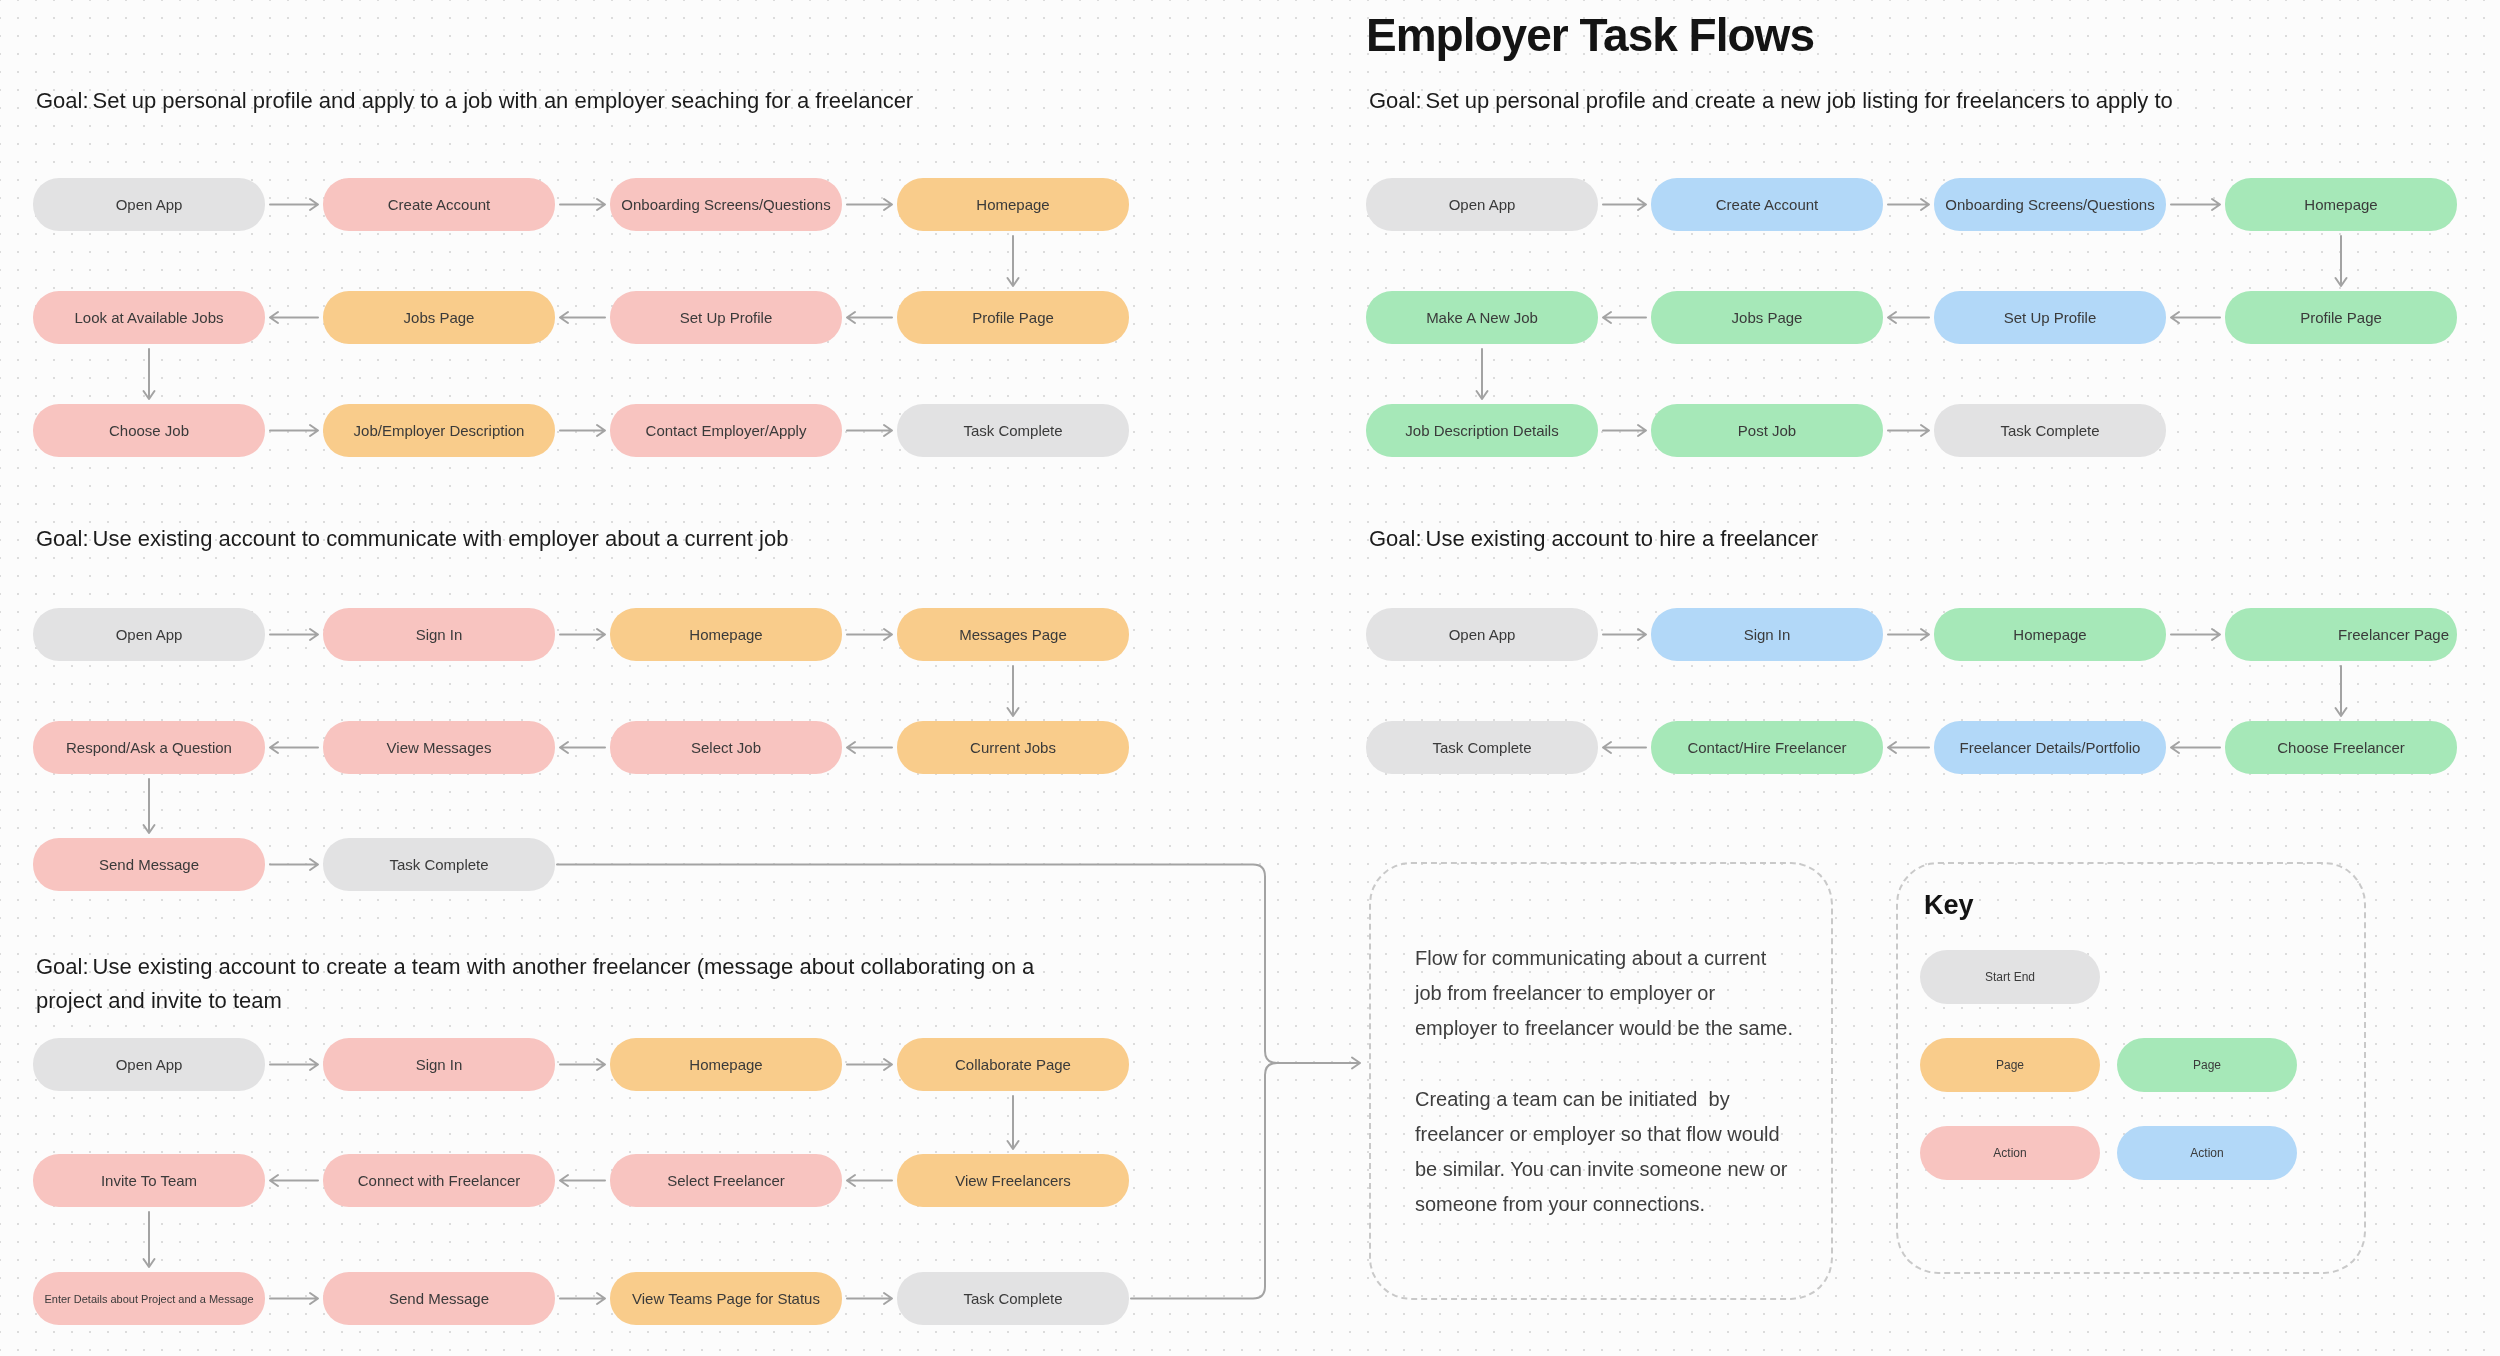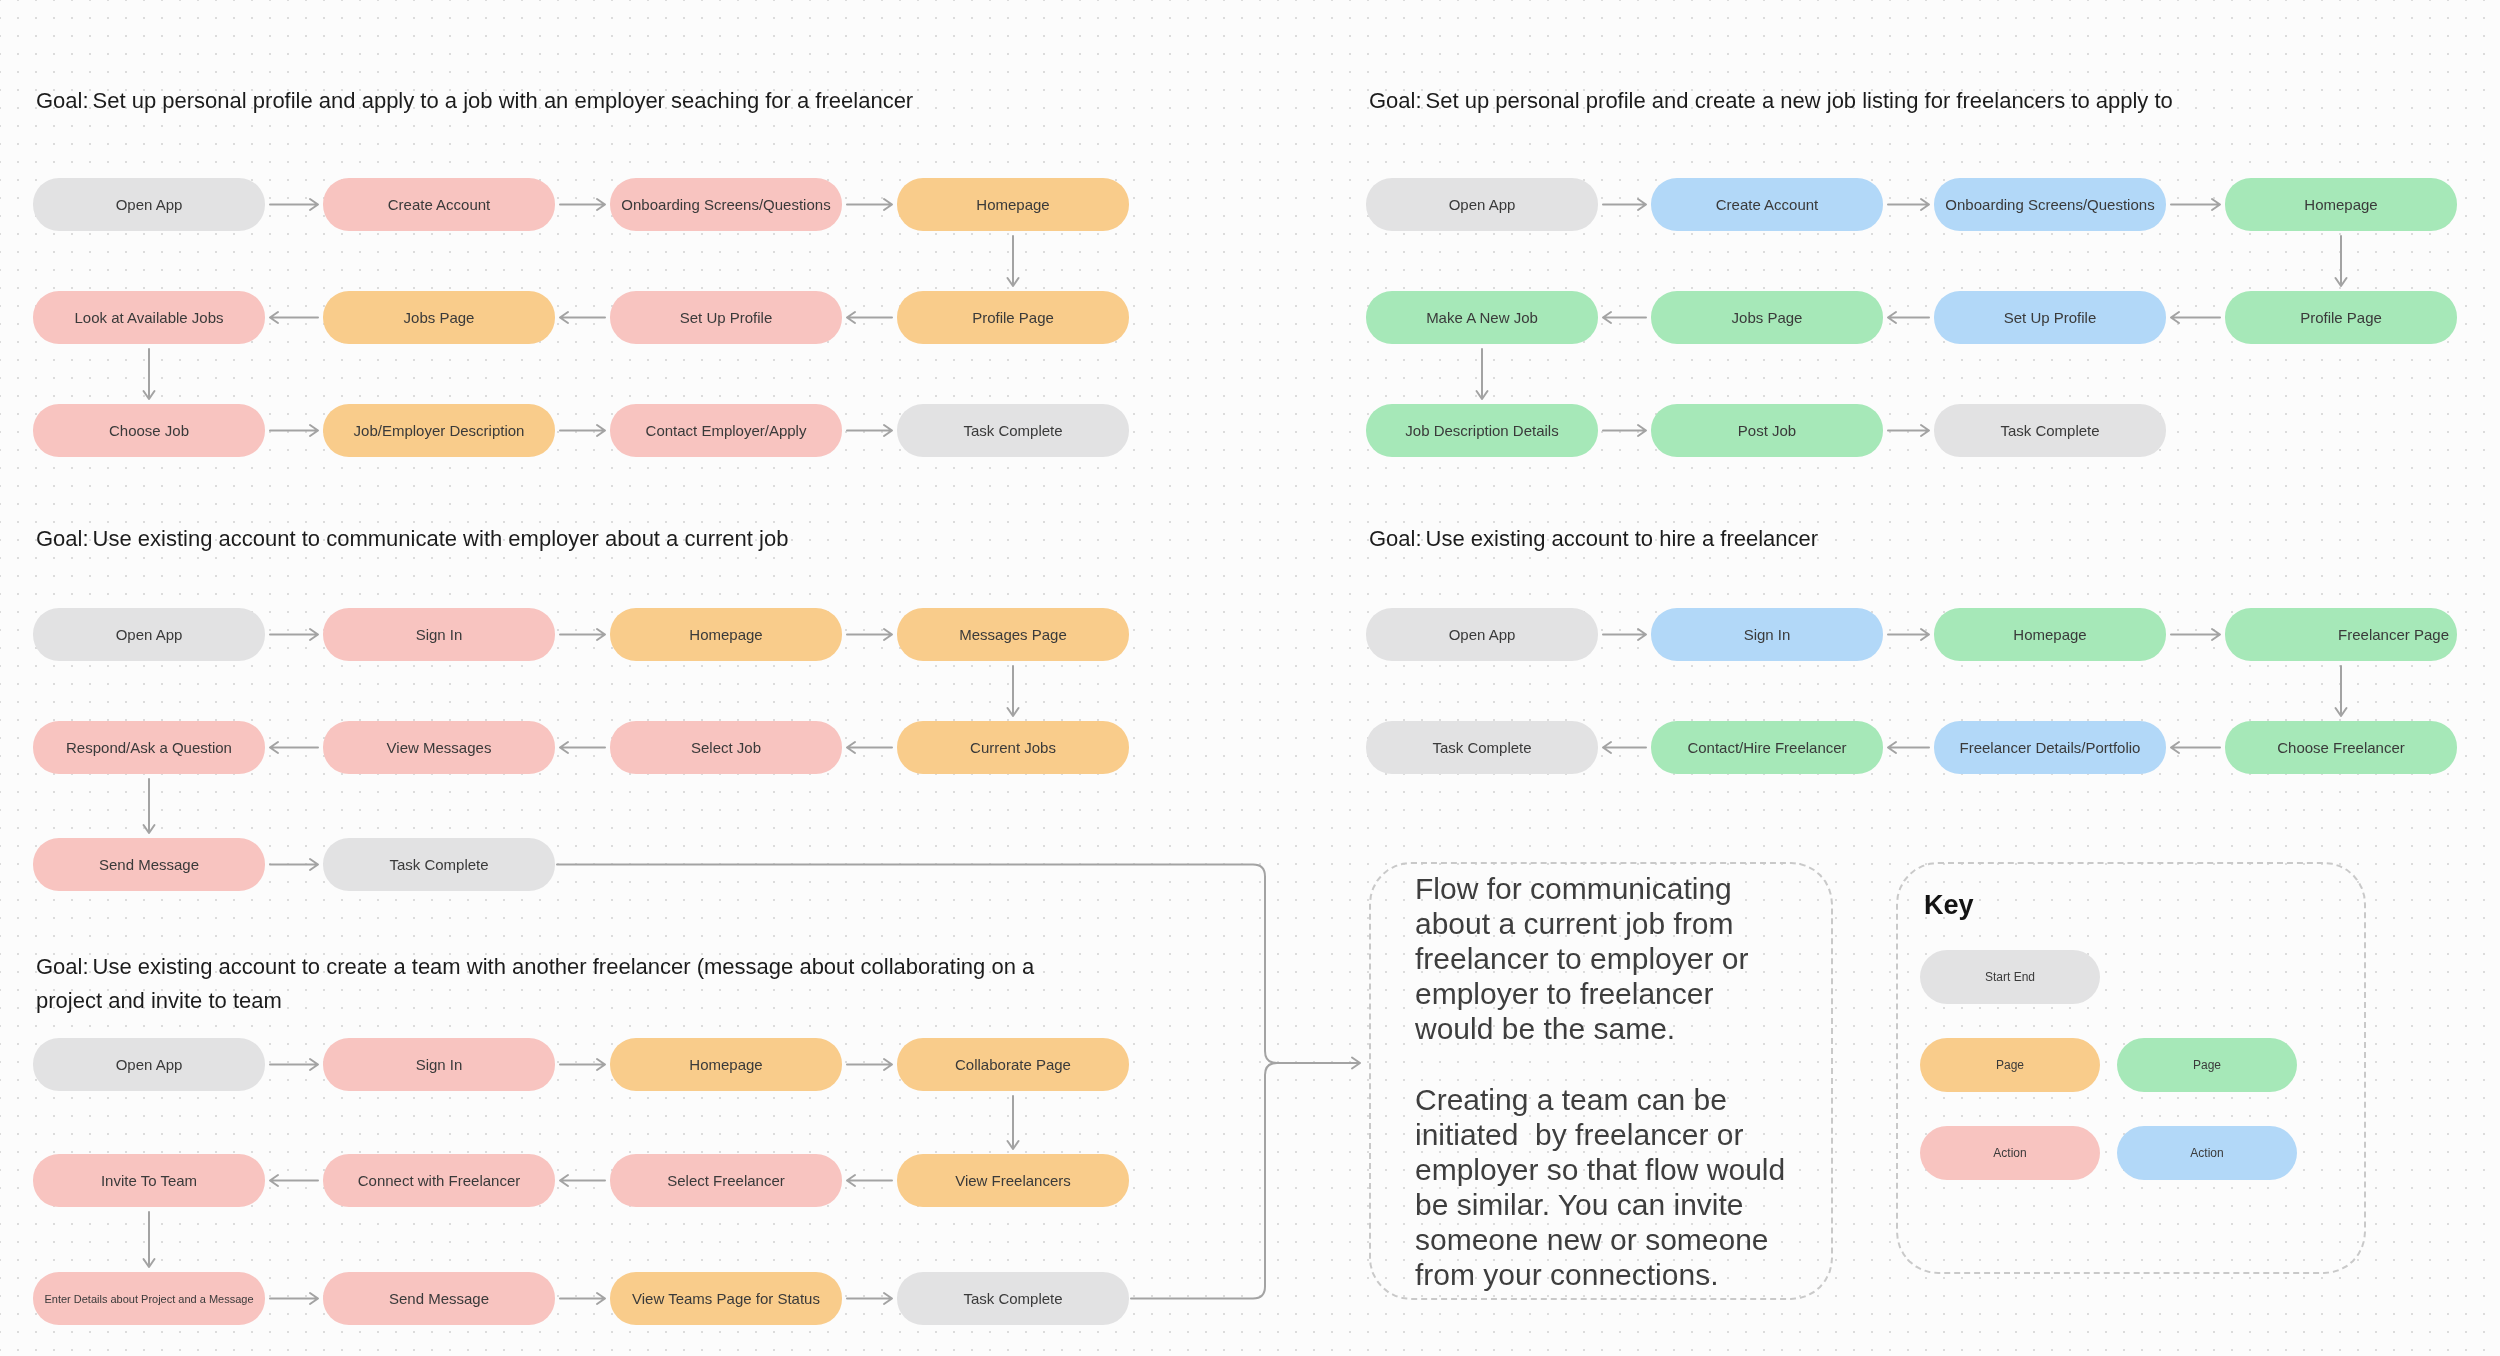--- a/index.html
+++ b/index.html
@@ -22,21 +22,21 @@
     display:flex;align-items:center;justify-content:center;text-align:center;
     font-size:15px;color:#3a3a3a;box-sizing:border-box;padding:0 8px;
   }
   .pill.small{font-size:11px;}
   .note-box{
     position:absolute;left:1369px;top:862px;width:464px;height:438px;
     border:2px dashed #c9c9c9;border-radius:42px;box-sizing:border-box;
     display:flex;flex-direction:column;justify-content:center;
     padding:0 38px 0 44px;gap:36px;
   }
-  .note-box p{margin:0;font-size:30px;line-height:35px;color:#3e3e3e;white-space:pre-wrap;}
+  .note-box p{margin:0;font-size:20px;line-height:35px;color:#3e3e3e;white-space:pre-wrap;}
   .key-box{
     position:absolute;left:1896px;top:862px;width:470px;height:412px;
     border:2px dashed #c9c9c9;border-radius:42px;box-sizing:border-box;
   }
   .key-title{position:absolute;left:26px;top:26px;font-size:27px;font-weight:700;color:#141414;}
   .key-pill{
     position:absolute;width:180px;height:54px;border-radius:28px;
     display:flex;align-items:center;justify-content:center;
     font-size:12px;color:#3a3a3a;
   }
@@ -92,20 +92,21 @@
       <path d="M 2171 634.5 L 2220 634.5 M 2212 629 L 2220 634.5 L 2212 640" fill="none" stroke="#a3a3a3" stroke-width="2" stroke-linecap="round" stroke-linejoin="round"></path>
       <path d="M 2341 666 L 2341 716 M 2335.5 708 L 2341 716 L 2346.5 708" fill="none" stroke="#a3a3a3" stroke-width="2" stroke-linecap="round" stroke-linejoin="round"></path>
       <path d="M 2220 747.5 L 2171 747.5 M 2179 742 L 2171 747.5 L 2179 753" fill="none" stroke="#a3a3a3" stroke-width="2" stroke-linecap="round" stroke-linejoin="round"></path>
       <path d="M 1929 747.5 L 1888 747.5 M 1896 742 L 1888 747.5 L 1896 753" fill="none" stroke="#a3a3a3" stroke-width="2" stroke-linecap="round" stroke-linejoin="round"></path>
       <path d="M 1646 747.5 L 1603 747.5 M 1611 742 L 1603 747.5 L 1611 753" fill="none" stroke="#a3a3a3" stroke-width="2" stroke-linecap="round" stroke-linejoin="round"></path>
       <path d="M 557 864.5 L 1253 864.5 Q 1265 864.5 1265 876.5 L 1265 1051 Q 1265 1063 1277 1063" fill="none" stroke="#a3a3a3" stroke-width="2" stroke-linecap="round" stroke-linejoin="round"></path>
       <path d="M 1131 1298.5 L 1253 1298.5 Q 1265 1298.5 1265 1286.5 L 1265 1075 Q 1265 1063 1277 1063" fill="none" stroke="#a3a3a3" stroke-width="2" stroke-linecap="round" stroke-linejoin="round"></path>
       <path d="M 1277 1063 L 1360 1063 M 1352 1057.5 L 1360 1063 L 1352 1068.5" fill="none" stroke="#a3a3a3" stroke-width="2" stroke-linecap="round" stroke-linejoin="round"></path>
     </svg>
 
+  <div class="section-title" style="left:1366px">Employer Task Flows</div>
 
   <div id="nodes-root">
       <div class="goal" style="left: 36px; top: 84px;"><b>Goal:</b><span>Set up personal profile and apply to a job with an employer seaching for a freelancer</span></div>
       <div class="pill" style="left: 33px; top: 178px; background: rgb(226, 226, 227);">
         <span>Open App</span>
       </div>
       <div class="pill" style="left: 323px; top: 178px; background: rgb(248, 196, 192);">
         <span>Create Account</span>
       </div>
       <div class="pill" style="left: 610px; top: 178px; background: rgb(248, 196, 192);">

